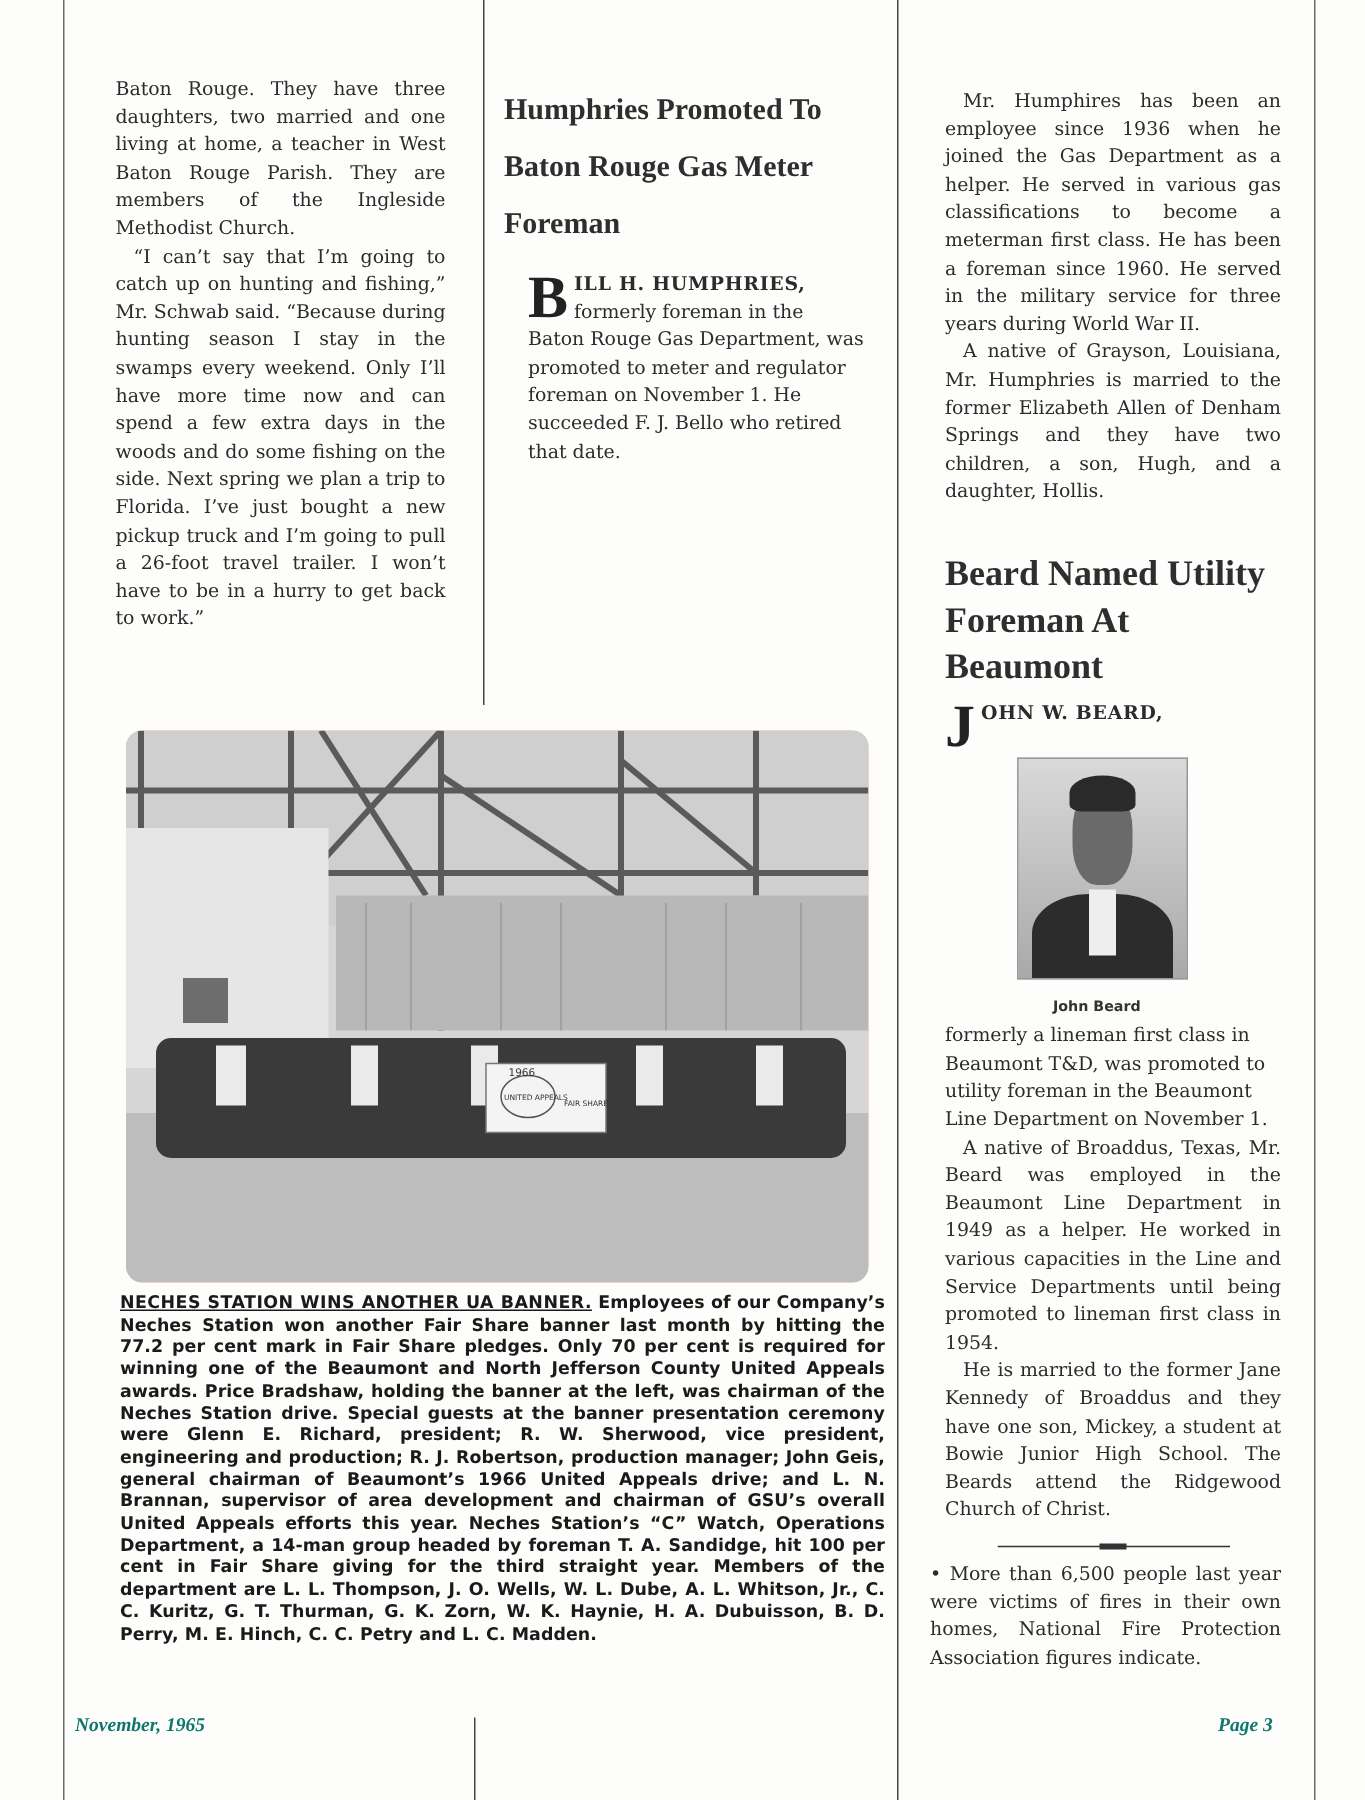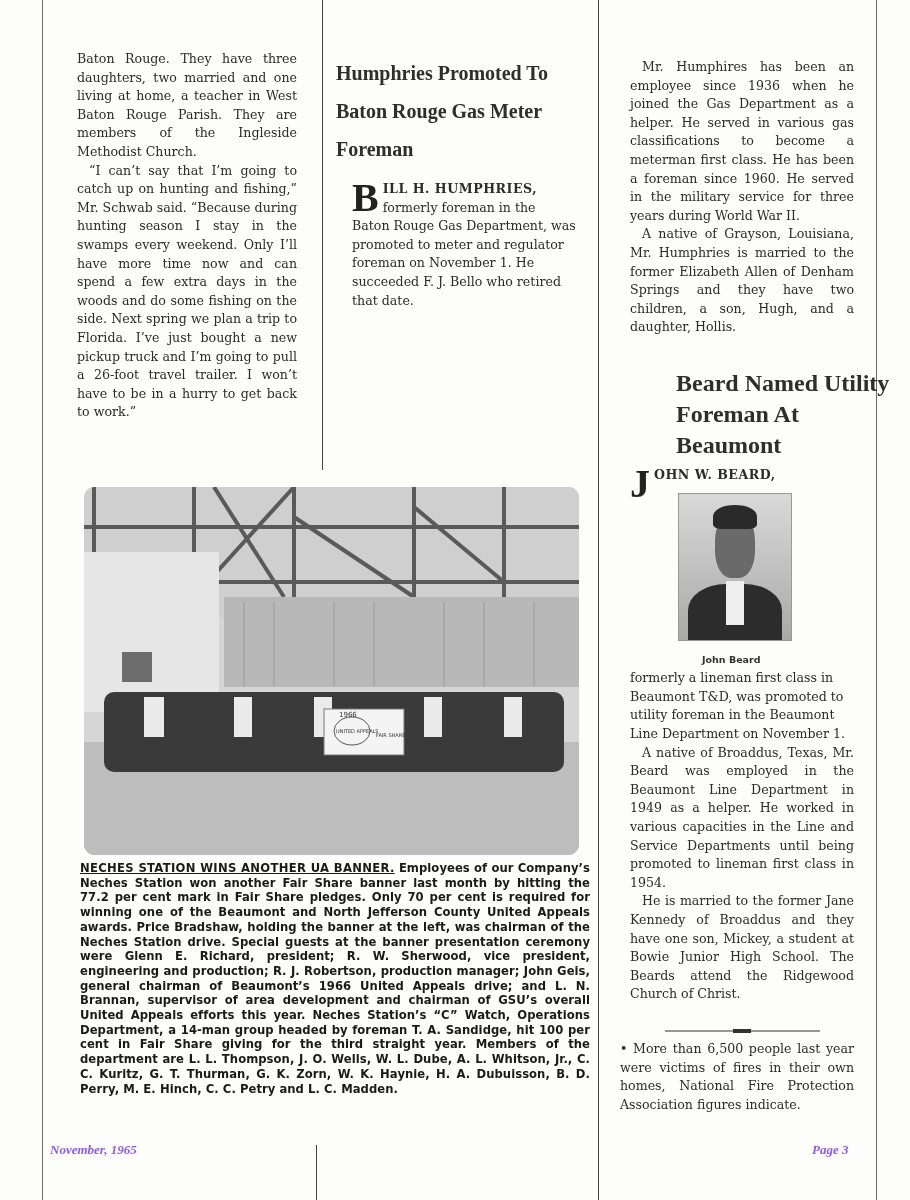--- a/index.html
+++ b/index.html
@@ -15,21 +15,21 @@
   .smallcaps { font-weight:bold; letter-spacing:0.5px; }
   .portrait { background:#bdbdbd; position:relative; overflow:hidden; border:1px solid #999; }
   .portrait .bg { position:absolute; inset:0; background:linear-gradient(#d9d9d9, #a9a9a9); }
   .portrait .head { position:absolute; left:32%; top:12%; width:36%; height:46%; background:#6a6a6a; border-radius:45% 45% 40% 40%; }
   .portrait .hair { position:absolute; left:30%; top:8%; width:40%; height:16%; background:#2a2a2a; border-radius:50% 50% 20% 20%; }
   .portrait .body { position:absolute; left:8%; top:62%; width:84%; height:45%; background:#2c2c2c; border-radius:40% 40% 0 0; }
   .portrait .shirt { position:absolute; left:42%; top:60%; width:16%; height:30%; background:#eee; }
   .caption { font-family:"DejaVu Sans", sans-serif; font-size:9.5px; font-weight:bold; color:#333; text-align:center; }
   .photo { position:absolute; left:84px; top:487px; width:495px; height:368px; overflow:hidden; background:#fca5a5;border-radius:11px; }
   .bigcap { position:absolute; left:80px; top:861px; width:510px; font-family:"DejaVu Sans", sans-serif; font-size:11.6px; line-height:14.7px; color:#1a1a1a; text-align:justify; font-weight:bold; letter-spacing:0.05px; }
-  .footer { position:absolute; top:1142px; font-family:"Liberation Serif", serif; font-style:italic; font-weight:bold; font-size:13px; color:#8b5cf6; }
+  .footer { position:absolute; top:1142px; font-family:"Liberation Serif", serif; font-style:italic; font-weight:bold; font-size:13px; color:#0f766e; }
   .divider { position:absolute; left:665px; top:1028px; width:155px; height:6px; }
 </style>
 </head>
 <body>
 
 <div class="page-edge" style="left:42px"></div>
 <div class="page-edge" style="left:876px"></div>
 <div class="rule-v" style="left:322px; top:0; height:470px;"></div>
 <div class="rule-v" style="left:598px; top:0; height:1200px;"></div>
 <div class="rule-v" style="left:316px; top:1145px; height:55px;"></div>
@@ -48,29 +48,29 @@
     <span class="smallcaps">ILL H. HUMPHRIES,</span>
   </p>
   <p style="text-align:left;">formerly foreman in the Baton Rouge Gas Department, was promoted to meter and regulator foreman on November 1. He succeeded F. J. Bello who retired that date.</p>
 </div>
 
 <div class="col serif" style="left:630px; top:58px; width:224px;">
   <p class="ind">Mr. Humphires has been an employee since 1936 when he joined the Gas Department as a helper. He served in various gas classifications to become a meterman first class. He has been a foreman since 1960. He served in the military service for three years during World War II.</p>
   <p class="ind">A native of Grayson, Louisiana, Mr. Humphries is married to the former Elizabeth Allen of Denham Springs and they have two children, a son, Hugh, and a daughter, Hollis.</p>
 </div>
 
-<div class="col" style="left:630px; top:368px; width:230px;margin-left:46px;">
+<div class="col" style="left:630px; top:368px; width:230px;">
   <h2 class="headline" style="font-size:24px; line-height:31px;">Beard Named Utility Foreman At Beaumont</h2>
 </div>
 <div class="col serif" style="left:630px; top:466px; width:224px;">
   <p>
     <span class="dropcap">J</span>
     <span class="smallcaps">OHN W. BEARD,</span>
   </p>
-  <div style="float:left; width:126px; margin:8px 8px 0 0;padding-left:24px;">
+  <div style="float:left; width:126px; margin:20px 8px 0 0;padding-left:24px;">
     <div class="portrait" style="width:112px; height:146px;">
       <div class="bg"></div>
         <div class="body"></div>
         <div class="shirt"></div>
         <div class="head"></div>
         <div class="hair"></div>
     </div>
     <div class="caption" style="margin-top:10px; text-align:left; padding-left:24px;">John Beard</div>
   </div>
   <p style="text-align:left;">formerly a lineman first class in Beaumont T&amp;D, was promoted to utility foreman in the Beaumont Line Department on November 1.</p>

